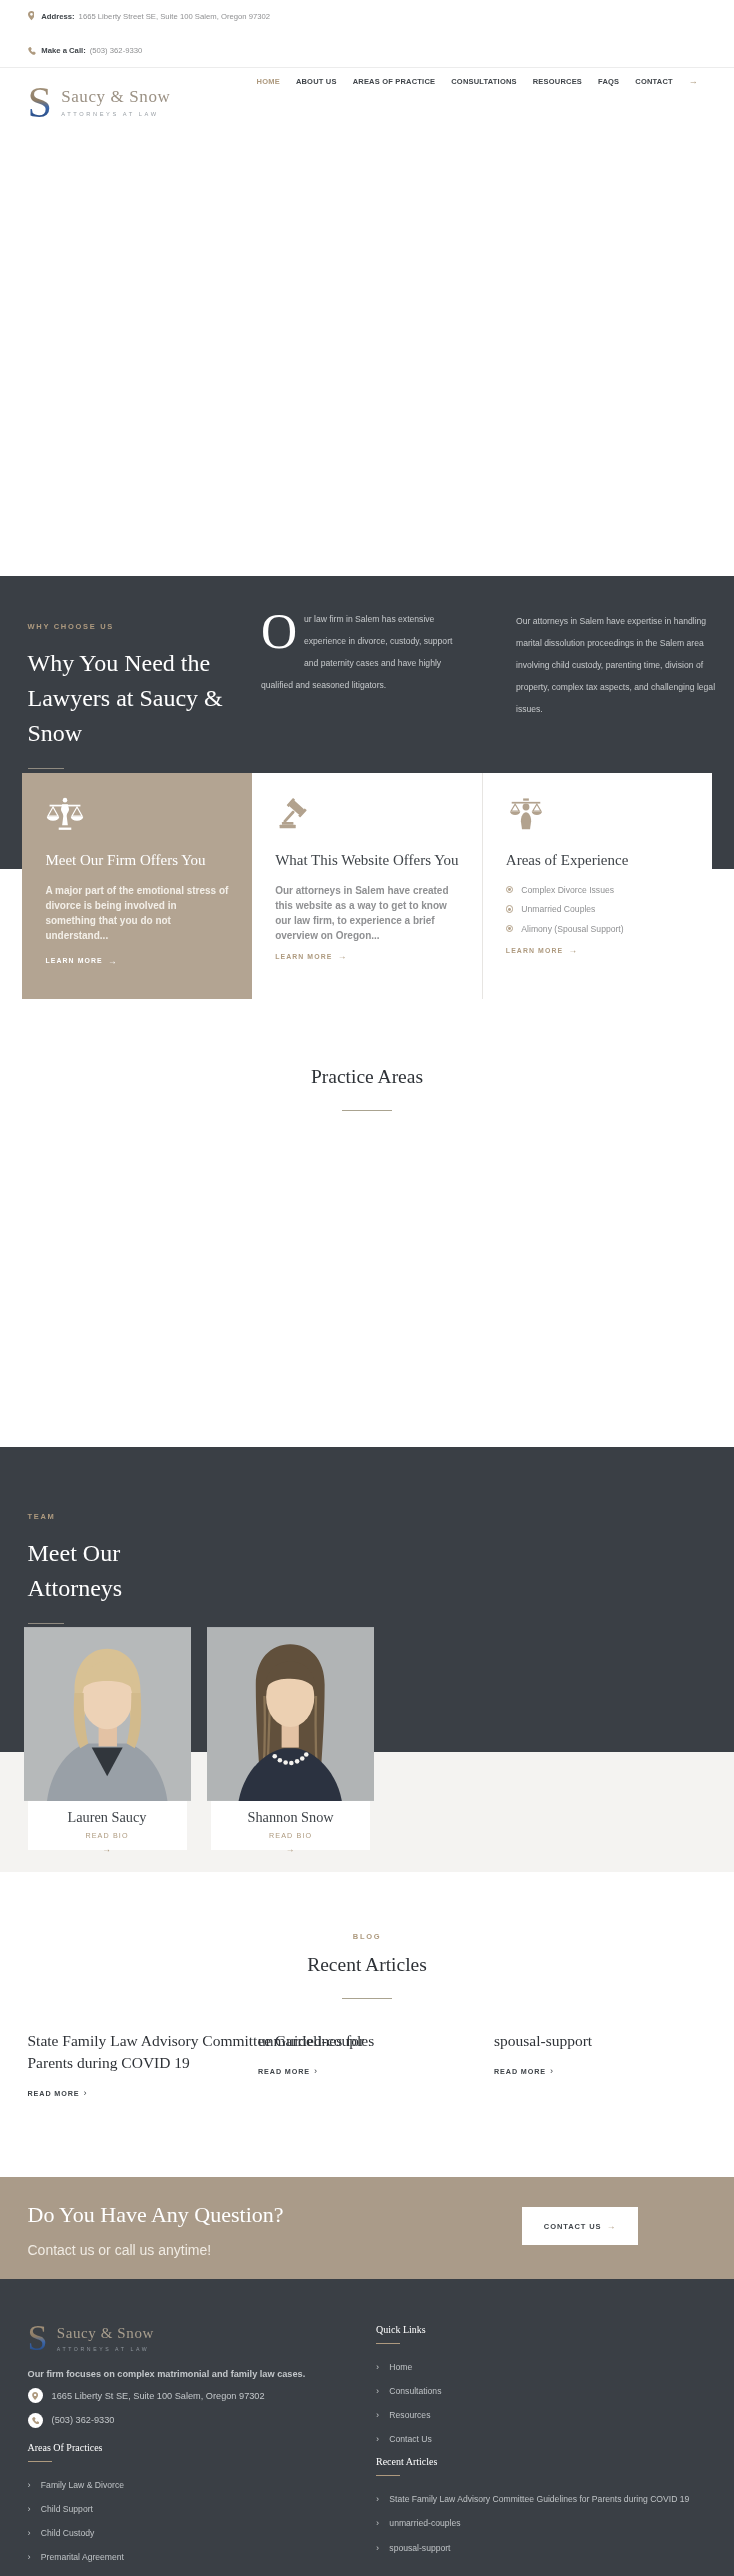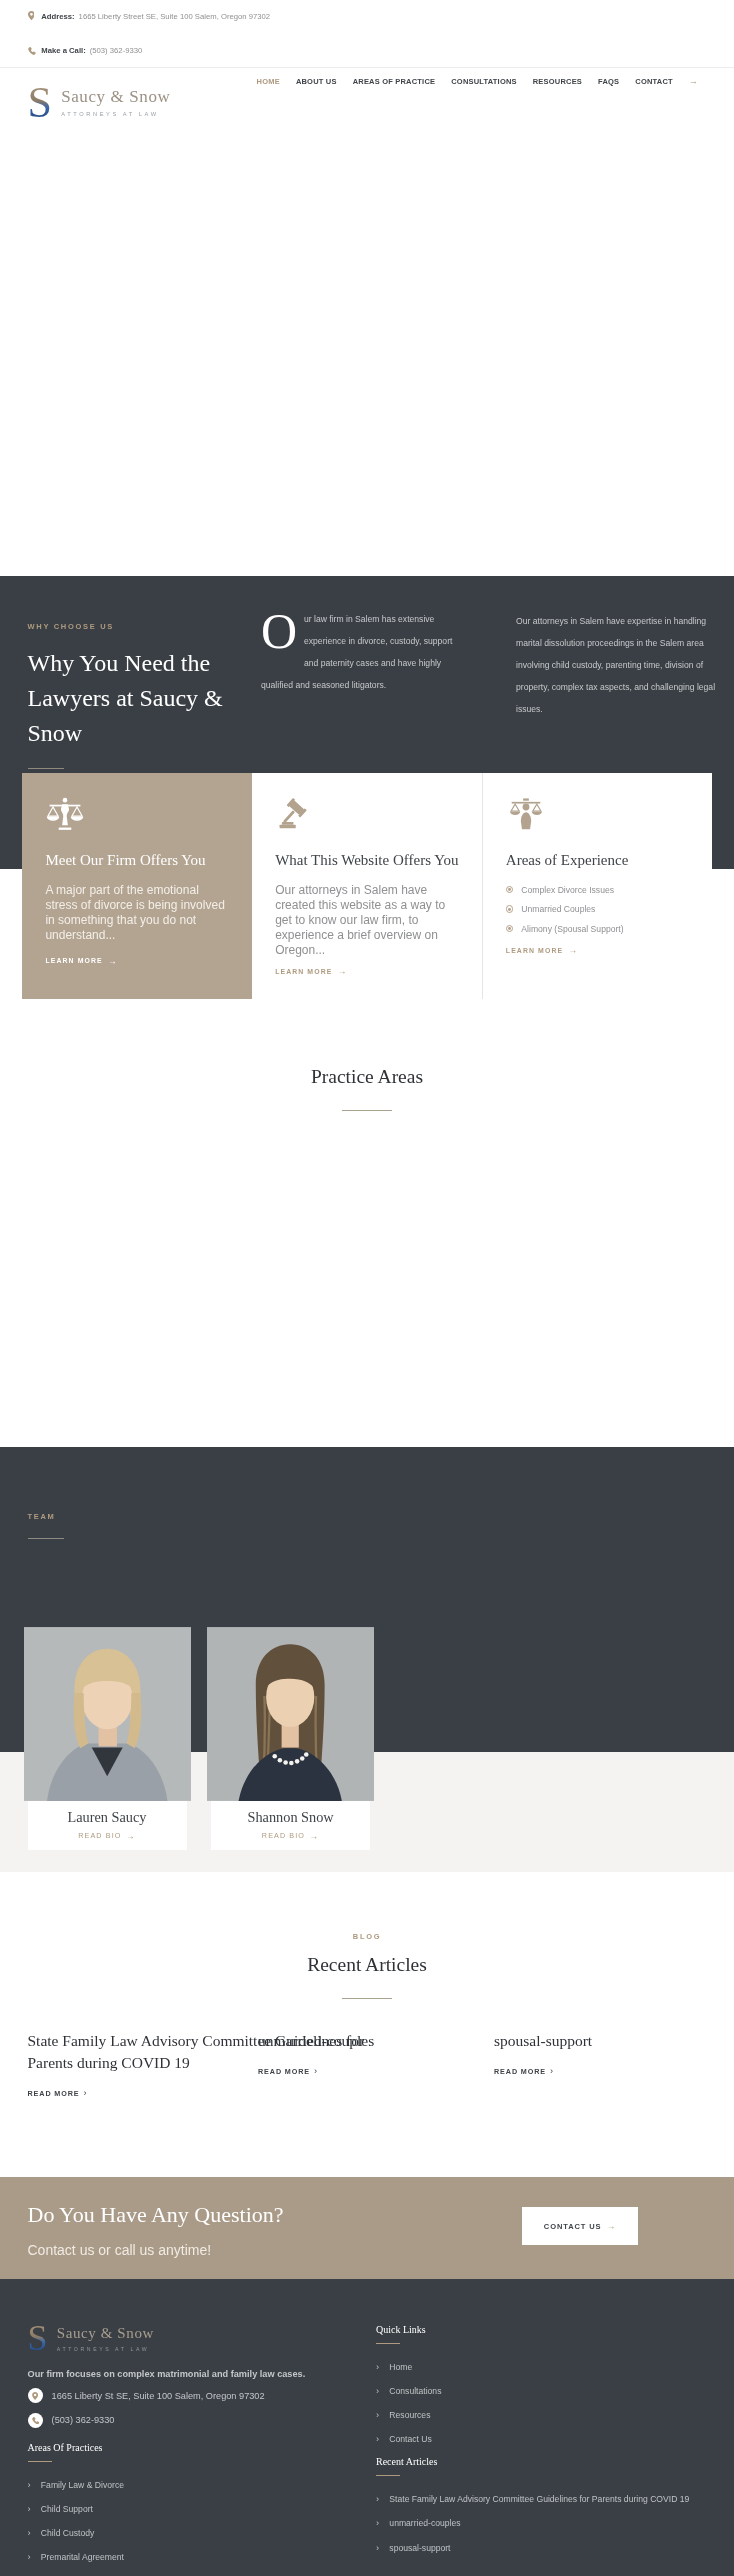--- a/index.html
+++ b/index.html
@@ -63,21 +63,21 @@
   
   .cards-row{position:relative;margin:-96px 22.4px 0;display:flex;height:226px;background:#fff;}
   .card{width:230px;padding:24px 23px 0;position:relative;}
   .card--tan{background:var(--tan-card);}
   .card--white{background:#fff;}
   .card--right{border-left:0.6px solid #e7e5e2;}
   .card-icon{height:36px;display:flex;align-items:flex-start;}
   .card h3{font-family:"Liberation Serif",serif;font-weight:normal;font-size:15px;line-height:20.7px;margin:17px 0 0;}
   .card--tan h3{color:#fff;}
   .card--white h3{color:var(--txt-dark);}
-  .card p{font-size:12px;line-height:15px;margin:12.6px 0 0;}
+  .card p{font-size:10px;line-height:15px;margin:12.6px 0 0;font-weight:bold;}
   .card--tan p{color:#f3efe8;}
   .card--white p{color:var(--txt-gray);}
   .learn-more{display:inline-flex;align-items:center;gap:5.2px;font-size:6.9px;font-weight:bold;
               letter-spacing:1.1px;text-decoration:none;}
   .card--tan .learn-more{color:#fff;margin-top:12.6px;}
   .card--white .learn-more{color:var(--accent);}
   .card.card--mid .learn-more{margin-top:8px;}
   .card.card--right .learn-more{margin-top:6.9px;}
   .exp-list{list-style:none;margin:9.2px 0 0;padding:0;}
   .exp-list li{display:flex;align-items:center;gap:8px;font-size:8.6px;color:var(--txt-gray);height:19.5px;}
@@ -95,21 +95,21 @@
   .team-dark{height:305px;background:var(--dark);padding:65px 0 0 27.5px;}
   .team-light{height:120px;background:var(--light-strip);}
   .team-dark h2{font-family:"Liberation Serif",serif;font-weight:normal;color:#fff;
                 font-size:24px;line-height:35px;margin:15px 0 0;width:161px;}
   .attorneys{position:absolute;left:23.5px;top:180px;display:flex;gap:16.6px;}
   .attorney{width:167px;}
   .attorney-photo{height:174px;display:block;}
   .attorney-info{background:#fff;margin:0 4px;height:49px;text-align:center;padding-top:7.5px;}
   .attorney-name{font-family:"Liberation Serif",serif;font-weight:normal;font-size:14.3px;color:var(--txt-dark);margin:0;}
   .read-bio{display:inline-flex;align-items:center;gap:4.6px;margin-top:5.2px;font-size:7.2px;
-            letter-spacing:1.1px;color:var(--accent);text-decoration:none;}
+            letter-spacing:1.1px;color:var(--accent);text-decoration:none;flex-direction:column;}
 
   
   .blog{height:305px;position:relative;text-align:center;padding-top:60px;background:#fff;}
   .blog .center-h2{margin-top:12.6px;}
   .articles{position:absolute;top:158px;left:0;right:0;text-align:left;}
   .article{position:absolute;top:0;}
   .article.a1{left:27.5px;width:212px;}
   .article.a1 h3{width:351px;}
   .article.a2{left:258px;width:207px;}
   .article.a3{left:494px;width:212px;}
@@ -300,20 +300,21 @@
 </div>
 
 <section class="practice">
   <h2 class="center-h2">Practice Areas</h2>
   <div class="center-divider"></div>
 </section>
 
 <section class="team">
   <div class="team-dark">
     <div class="sec-label">TEAM</div>
+    <h2>Meet Our Attorneys</h2>
     <div class="line-divider"></div>
   </div>
   <div class="team-light"></div>
 
   <div class="attorneys">
     <div class="attorney">
       <a href="#" class="attorney-photo">
         <svg width="167" height="174" viewBox="0 0 291 303">
           <rect width="291" height="303" fill="#b6b9ba"></rect>
           <path d="M40 303c8-60 45-95 70-100h70c25 5 62 40 70 100z" fill="#99a0a7"></path>

